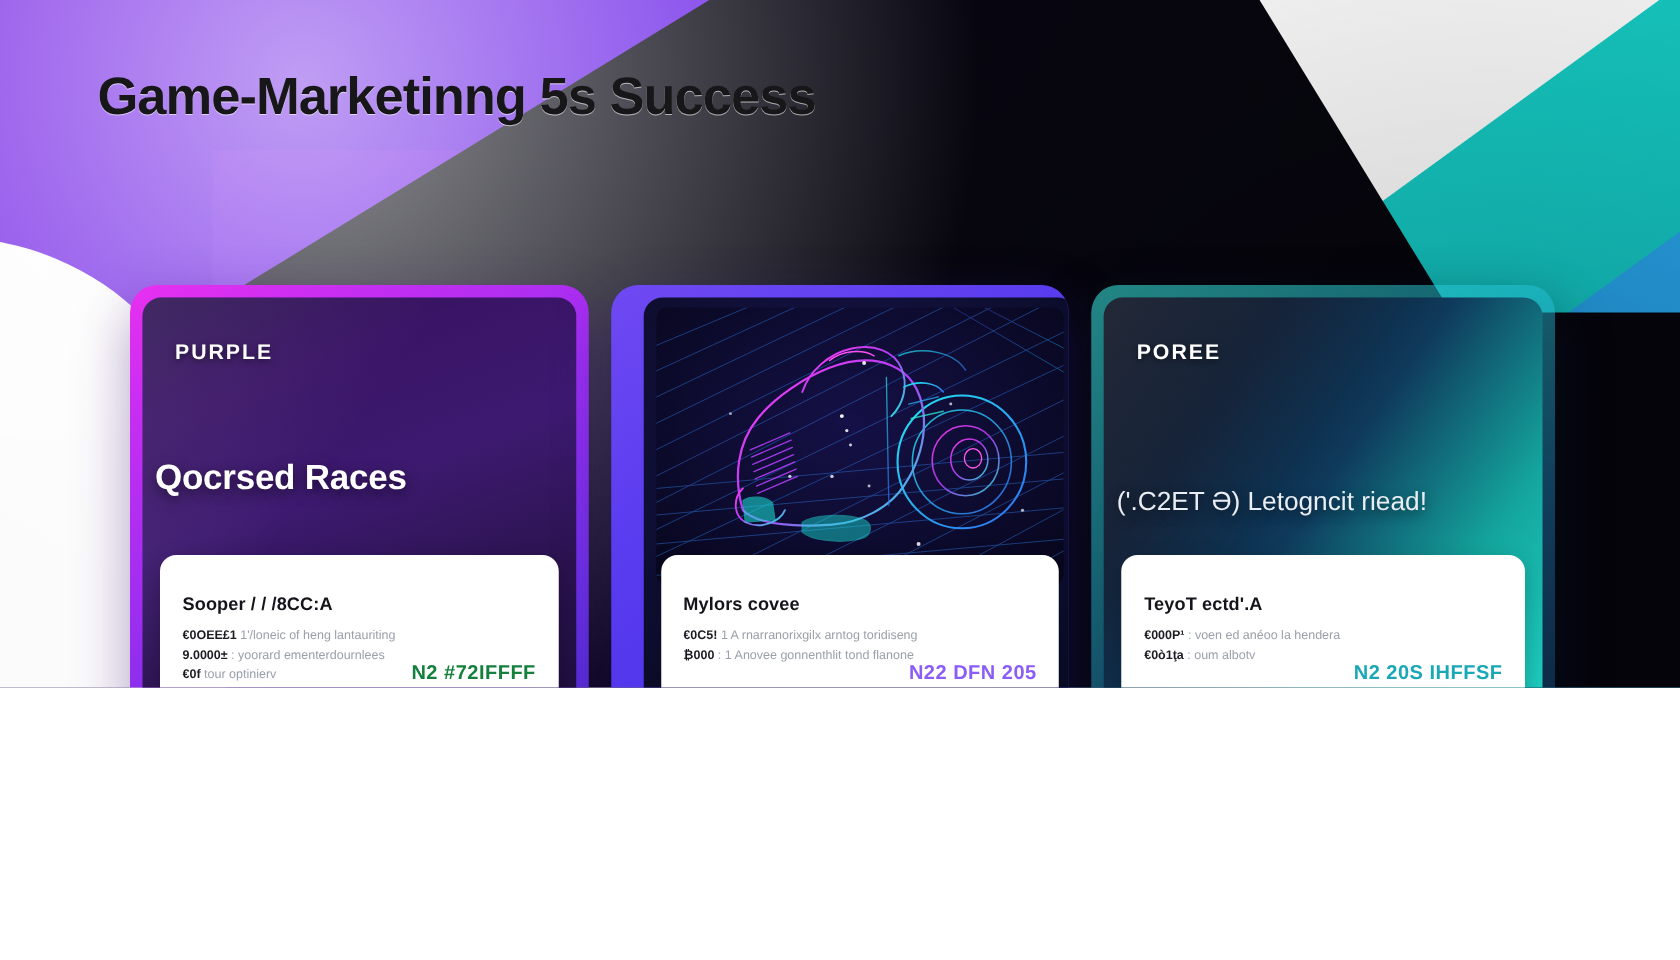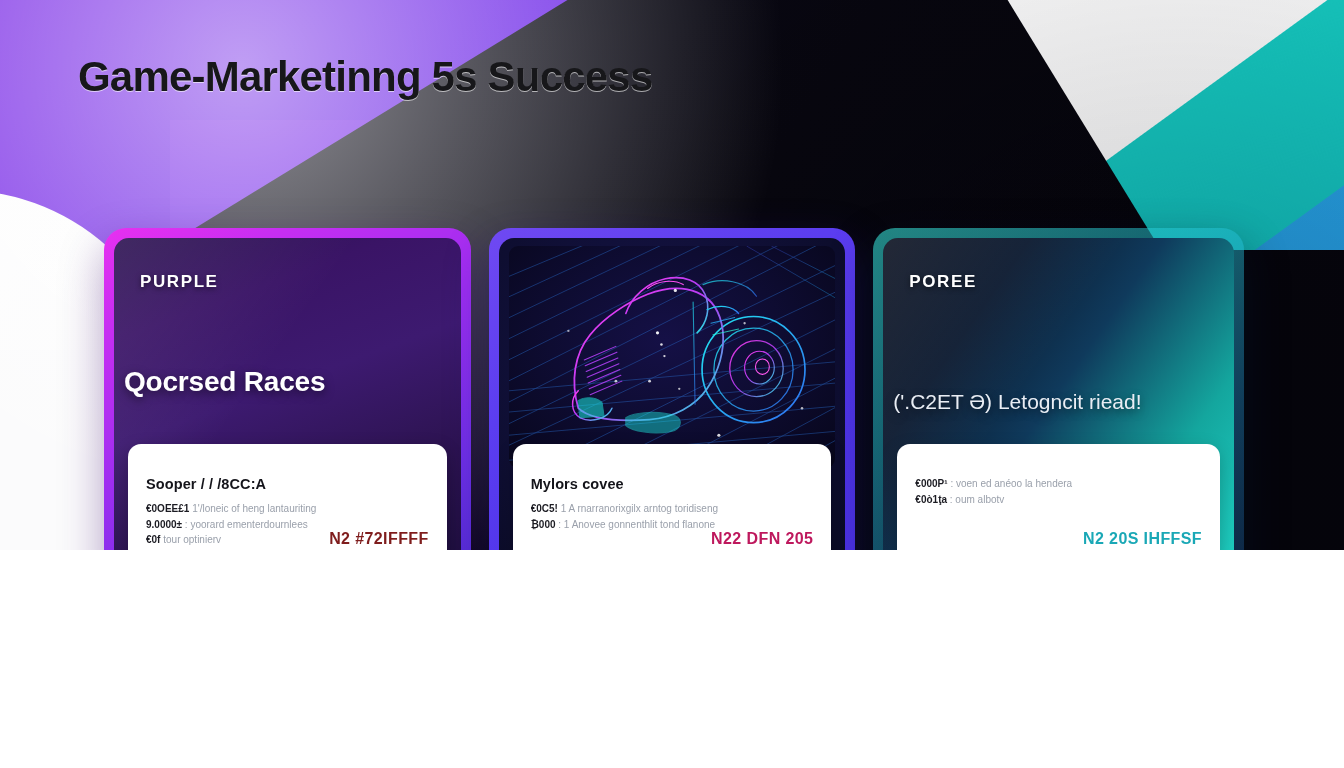--- a/index.html
+++ b/index.html
@@ -157,20 +157,21 @@
     width: 100%;
     height: 100%;
     border-radius: 15px;
     overflow: hidden;
   }
   .c1 .card-inner {
     background: linear-gradient(160deg,#2b1150 0%,#3a1466 22%,#3d1a70 45%,#2c1350 72%,#1d0f3c 100%);
   }
   .c2 .card-inner {
     background: radial-gradient(ellipse at 45% 38%, #1a1448 0%, #11103a 45%, #0a0b24 100%);
+    margin-left: 16px;
   }
   .c3 .card-inner {
     background: linear-gradient(125deg,#0a1020 0%,#0c1a30 25%,#0f3a5c 48%,#14a69e 76%,#1fd2c4 100%);
   }
 
   
   .sheen {
     position: absolute; inset: 0;
     background: linear-gradient(125deg,rgba(255,255,255,.10) 0%,rgba(255,255,255,0) 42%);
     pointer-events: none;
@@ -255,22 +256,22 @@
     color: #1b1b22;
     font-weight: 700;
   }
   .panel-code {
     position: absolute;
     right: 18px; bottom: 16px;
     font-size: 16px;
     font-weight: 700;
     letter-spacing: .4px;
   }
-  .c1 .panel-code { color: #7f1d1d; }
-  .c2 .panel-code { color: #be185d; }
+  .c1 .panel-code { color: #15803d; }
+  .c2 .panel-code { color: #8b5cf6; }
   .c3 .panel-code { color: #1aa8b6; margin-left: 40px; }
 </style>
 </head>
 <body>
 
 <div id="stage">
 
   <div class="bg-layer">
     <div class="bg-white"></div>
     <div class="bg-teal"></div>
@@ -445,20 +446,21 @@
       <div class="card-inner">
         <div class="sheen"></div>
 
         <div class="badge">POREE</div>
 
         <div class="card-head">
           <span class="h-sub">('.C2ET Ə) Letogncit riead!</span>
         </div>
 
         <div class="panel">
+          <div class="panel-title">TeyoT ectd'.A</div>
           <div class="panel-line">
             <b>€000P¹</b>
             <span>: voen ed anéoo la hendera</span>
           </div>
           <div class="panel-line">
             <b>€0ò1ţa</b>
             <span>: oum albotv</span>
           </div>
           <div class="panel-code">N2 20S IHFFSF</div>
         </div>

